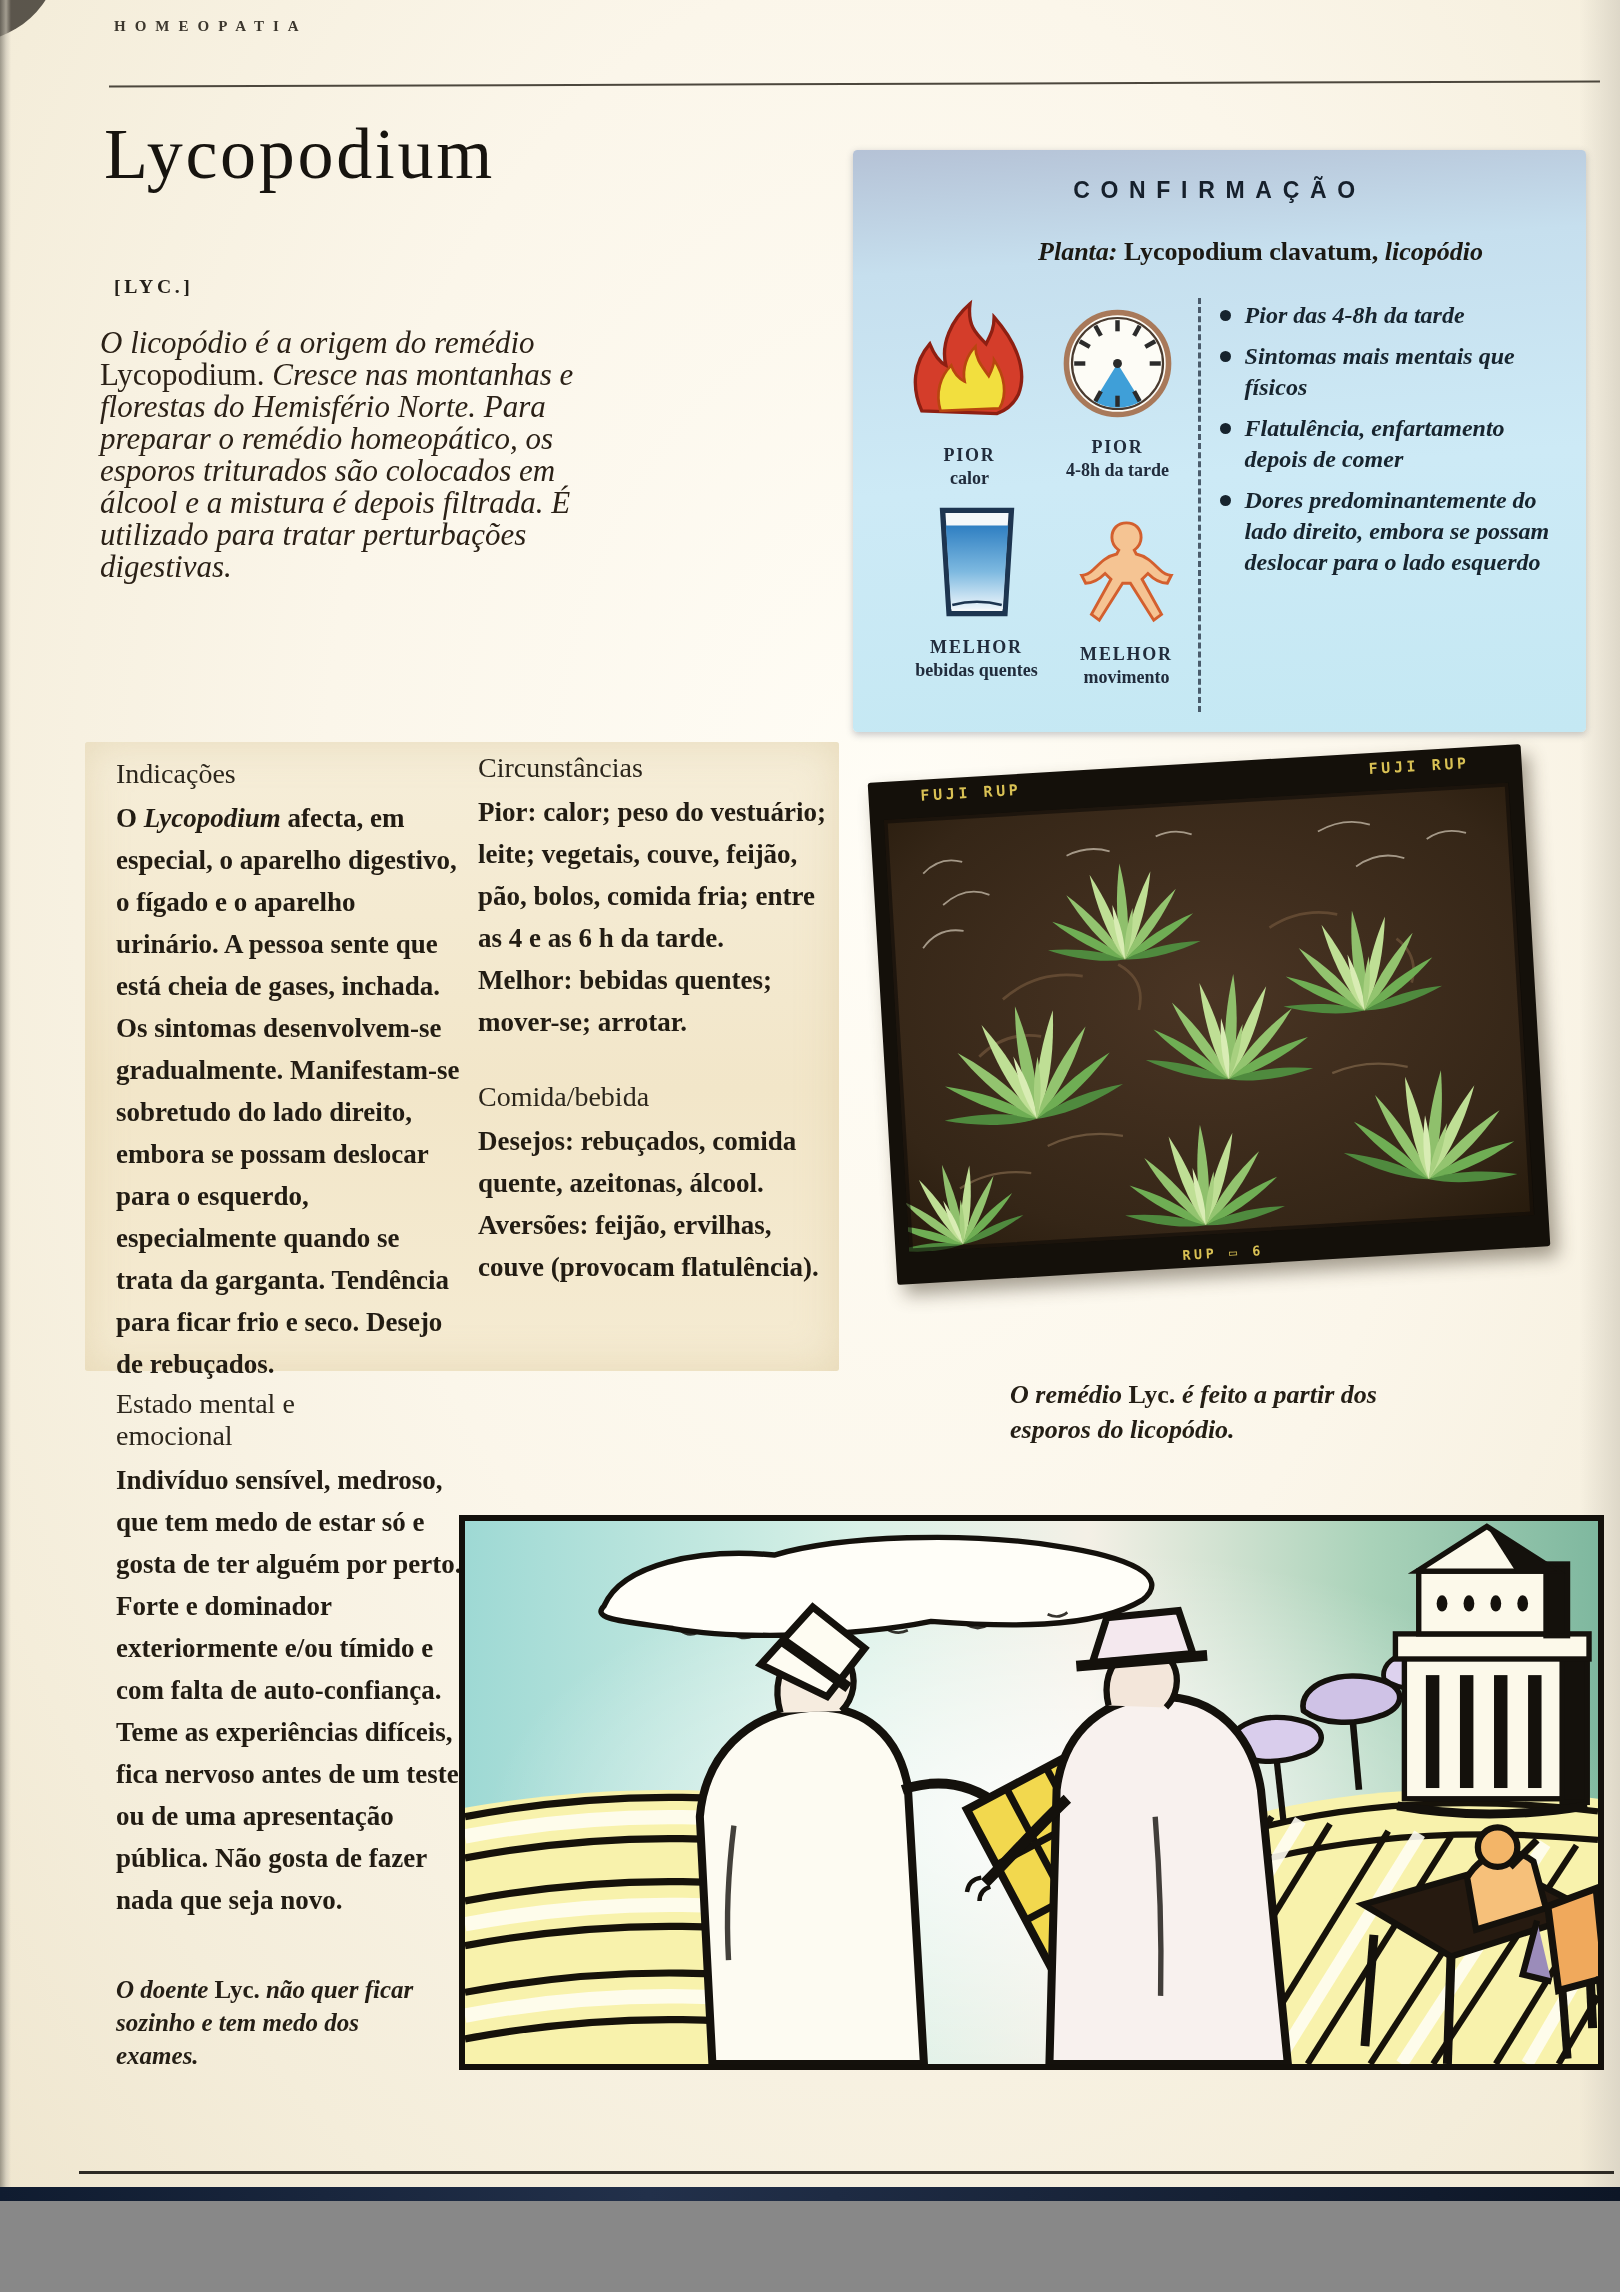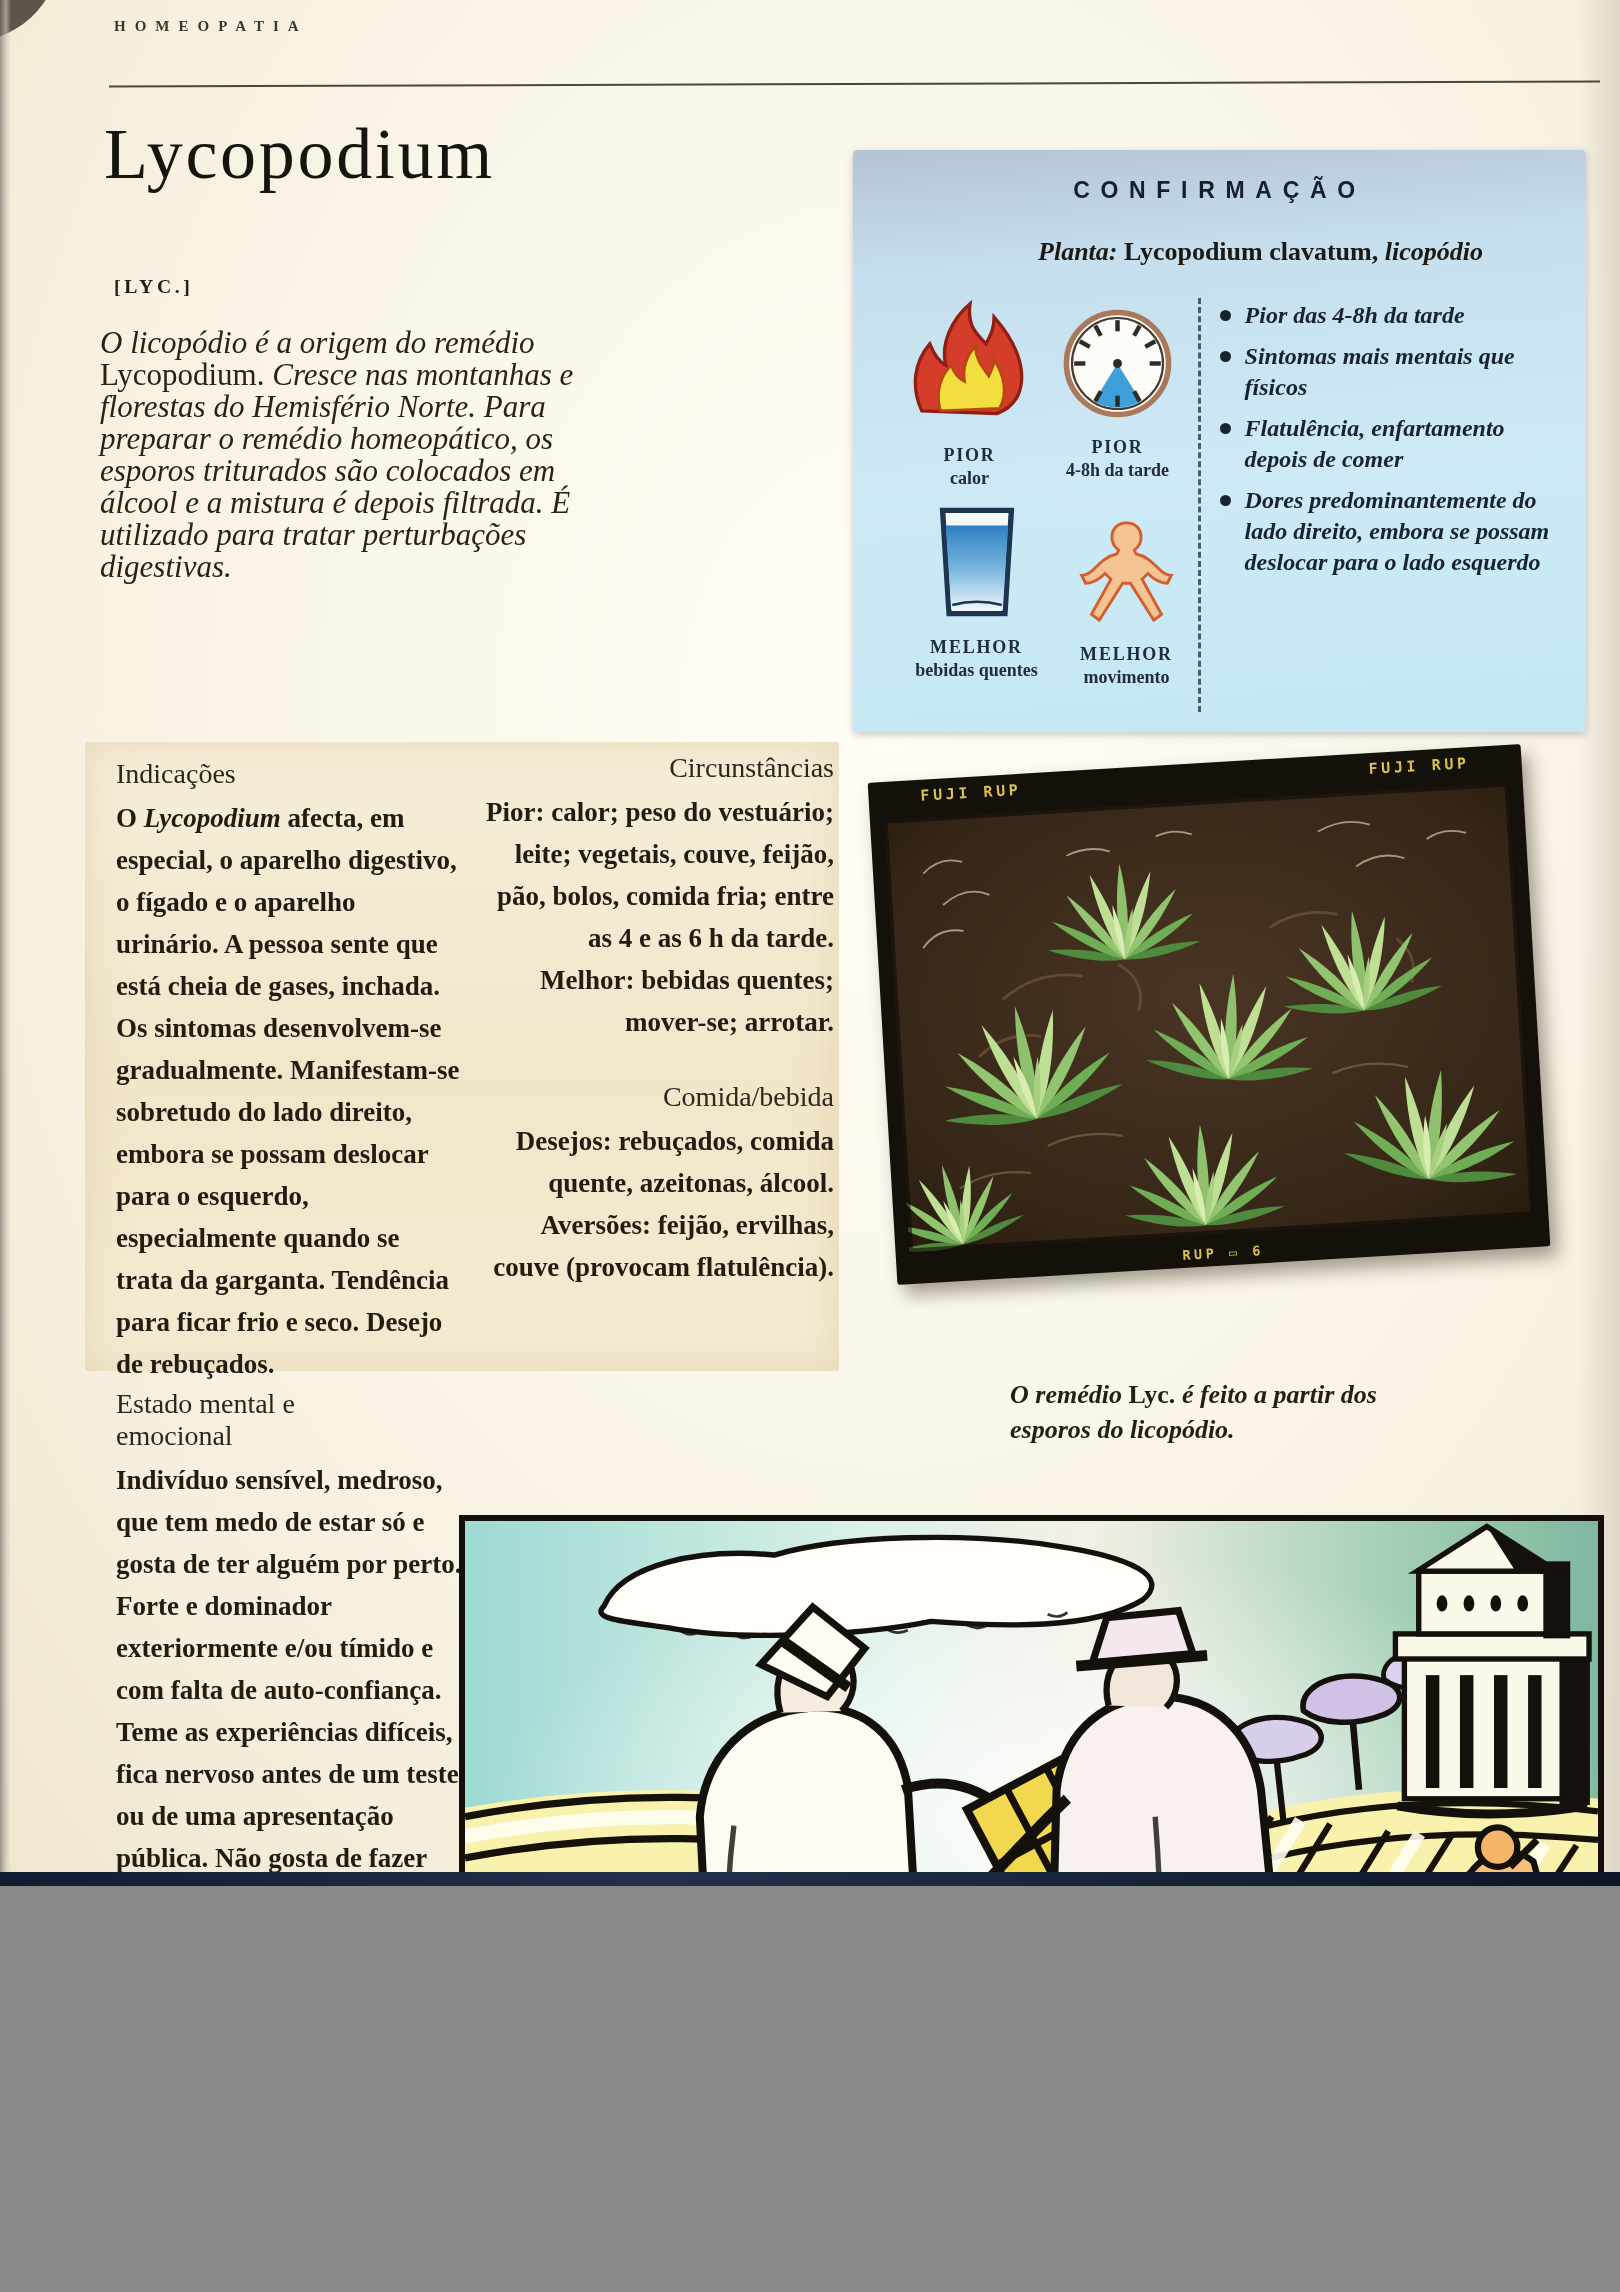--- a/index.html
+++ b/index.html
@@ -1,16 +1,16 @@
 <!DOCTYPE html>
 <html style="font-size:14.3px"><head>
 <meta charset="utf-8">
 <style>
   html,body{margin:0;padding:0;background:#888;}
-  .page{position:relative;width:1620px;height:1886px;overflow:hidden;
+  .page{position:relative;width:1620px;height:2201px;overflow:hidden;
     background:radial-gradient(ellipse at 55% 38%, #fffdf6 0%, #fbf6ea 45%, #f4edda 80%, #efe6cf 100%);
     font-family:"Liberation Serif", serif;color:#241f18;}
   
   .scan-left{position:absolute;left:0;top:0;width:10.7px;height:100%;
     background:linear-gradient(90deg,#6e6a60,#c9c3b4 55%,rgba(201,195,180,0));opacity:.65;}
   .scan-corner{position:absolute;left:-41px;top:-47px;width:99px;height:90px;background:#4a453c;
     border-radius:0 0 95% 0;opacity:.9;}
   .scan-right{position:absolute;right:0;top:0;width:41px;height:100%;
     background:linear-gradient(270deg,#d9d3c4,rgba(217,211,196,0));opacity:.85;}
   .scan-bottom{position:absolute;bottom:0;left:0;width:100%;height:14.3px;
@@ -62,21 +62,21 @@
     font-size:26px;line-height:35px;font-style:italic;font-weight:700;color:#241e15;}
   .photo-cap .roman{font-style:normal;}
   
   .panel{position:absolute;left:85px;top:742px;width:754px;height:629px;border-radius:2.7px;
     background:linear-gradient(180deg,#f6eed9,#f2e6c9 55%,#f5ebd2);
     box-shadow:inset 0 0 41px rgba(203,180,130,.35);}
   .h{font-size:28px;font-weight:400;color:#2c261c;margin:0 0 7.2px;}
   .b{font-size:27px;line-height:42px;font-weight:700;color:#221c13;margin:0;}
   .b .it{font-style:italic;}
   .col1{position:absolute;left:116px;top:758px;width:344px;}
-  .col2{position:absolute;left:478px;top:752px;width:356px;text-align:right;}
+  .col2{position:absolute;left:478px;top:752px;width:356px;}
   .gap{height:38px;}
   .mental{position:absolute;left:116px;top:1388px;width:356px;}
   .mental .h{width:224px;}
   .mental-cap{margin-top:52px;width:309px;font-size:25px;line-height:33px;font-style:italic;
     font-weight:700;color:#241e15;}
   .mental-cap .roman{font-style:normal;}
   
   .illus{position:absolute;left:459px;top:1515px;width:1145px;height:555px;box-sizing:border-box;
     border:6.3px solid #13100b;background:#fff;}
   .illus svg{width:100%;height:100%;display:block;}

